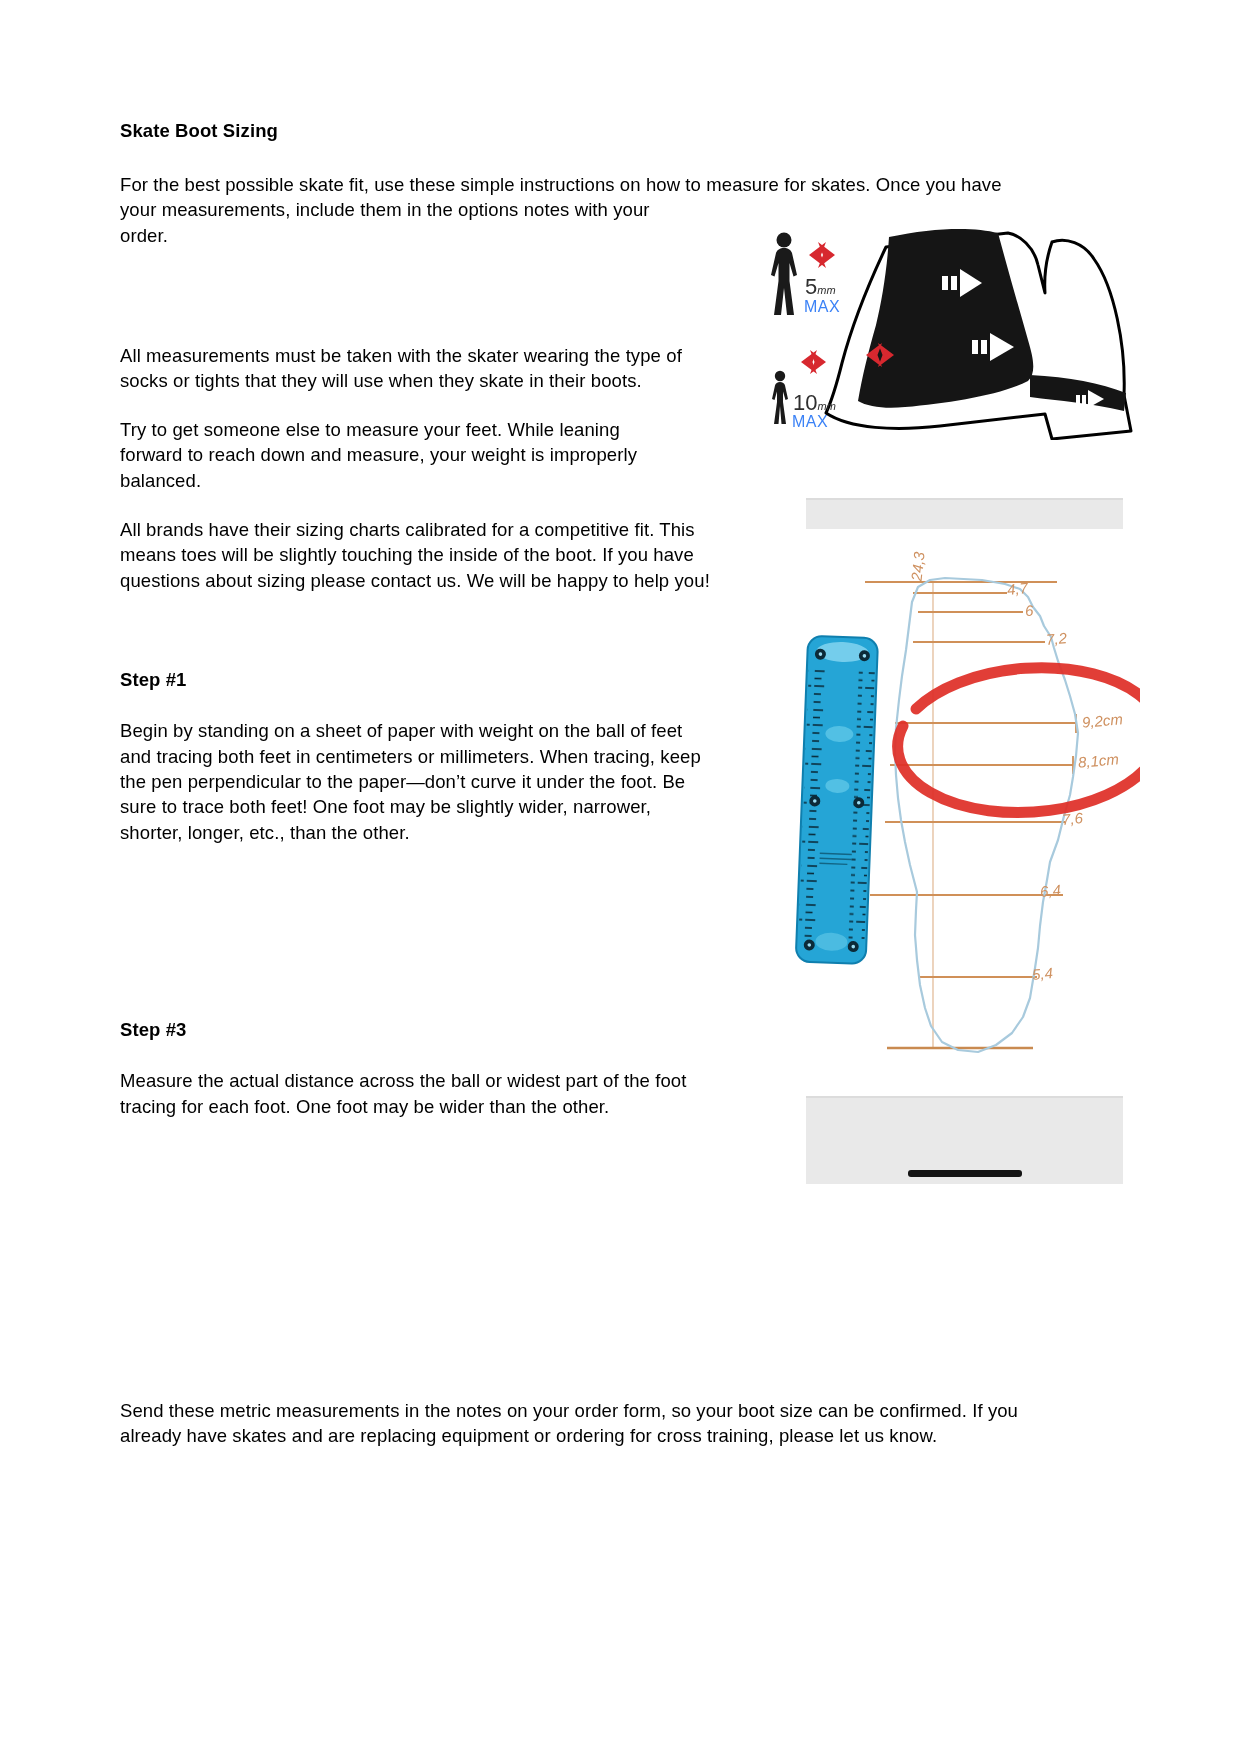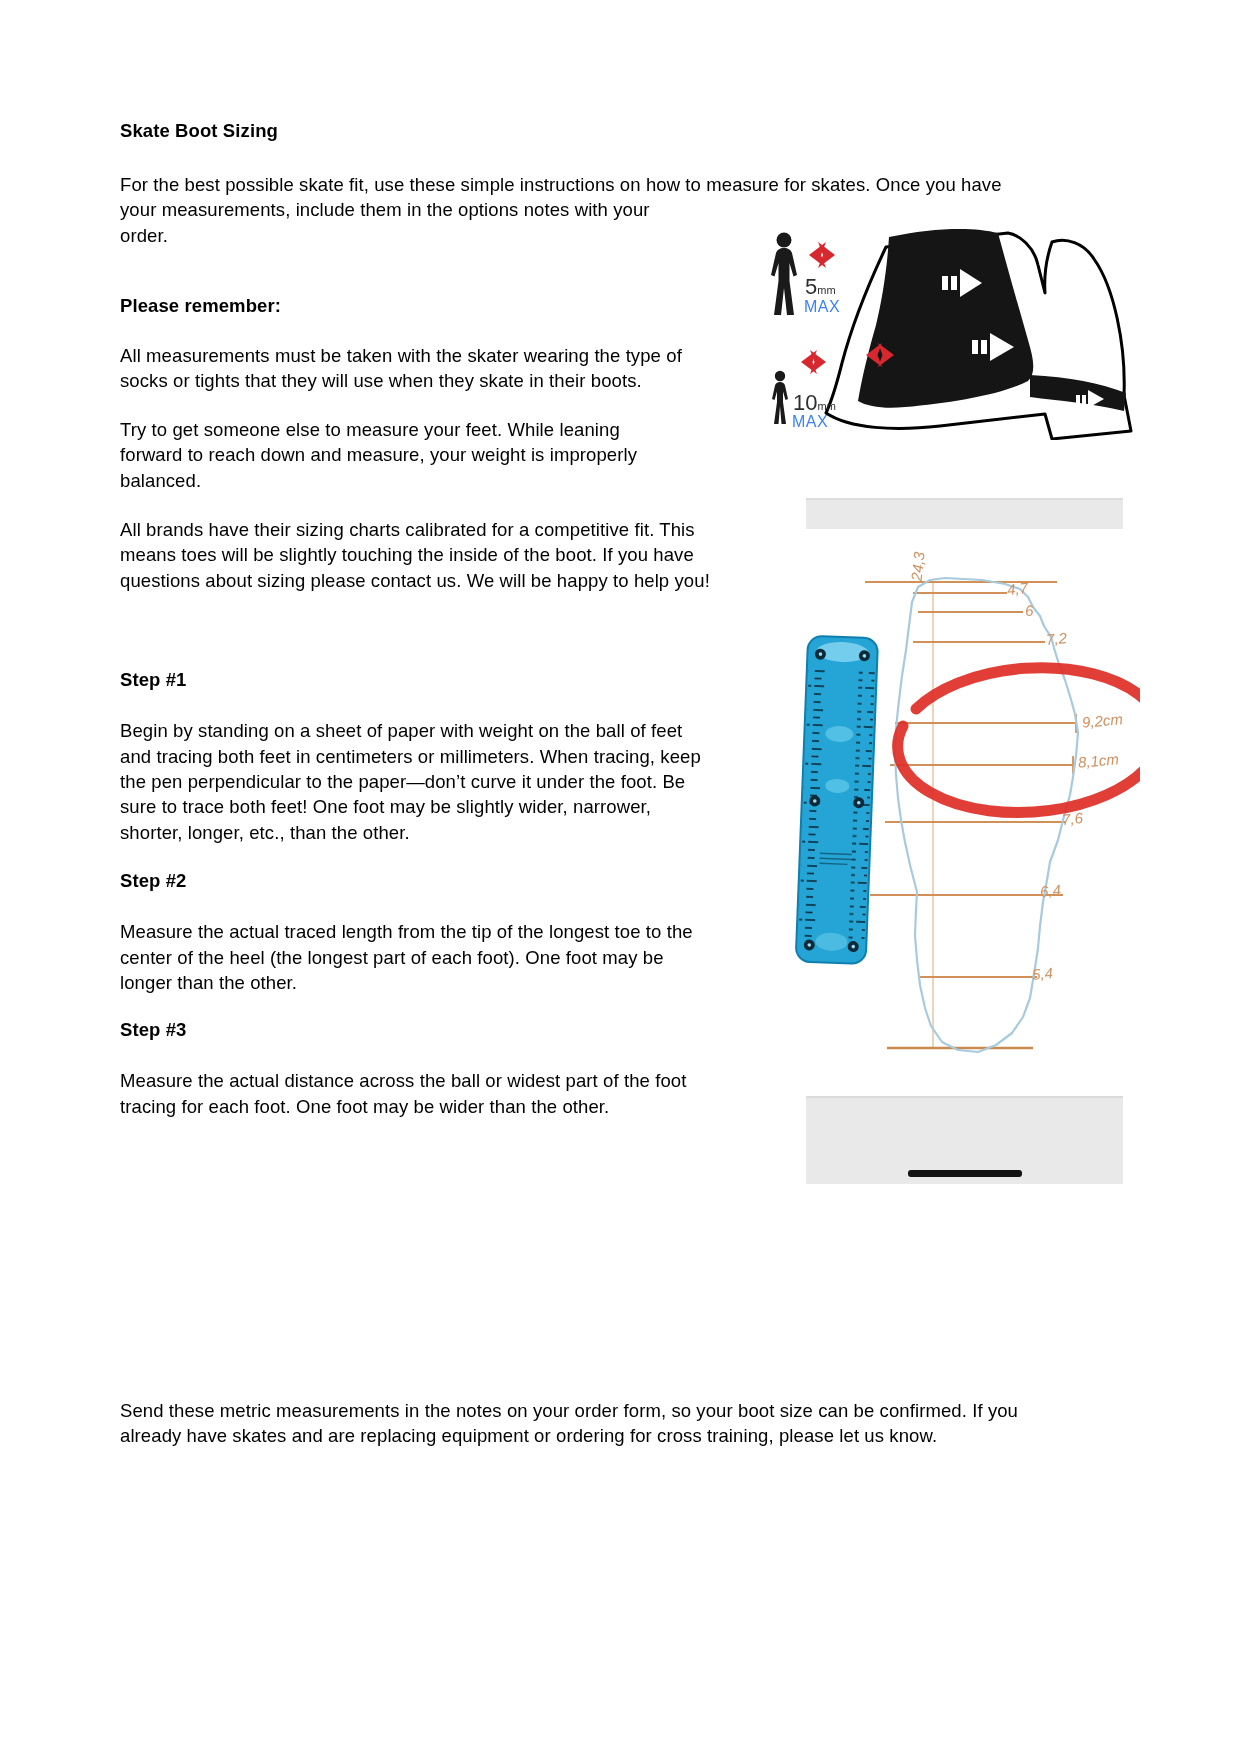--- a/index.html
+++ b/index.html
@@ -8,60 +8,53 @@
   .para{position:absolute;left:120px;width:1010px;font-size:18.5px;line-height:25.4px;
         white-space:pre-line;letter-spacing:0.1px;}
   .bold{font-weight:bold;}
   .abs{position:absolute;}
   .graybar{position:absolute;background:#e9e9e9;border-top:2px solid #dcdcdc;}
   .ink{position:absolute;font-size:15px;font-style:italic;color:#cf9160;
        font-family:"Liberation Sans",sans-serif;white-space:nowrap;transform:rotate(-5deg);}
   .ink-vert{transform:rotate(-84deg);transform-origin:center center;}
   .gaplabel{position:absolute;color:#2f2f2f;white-space:nowrap;line-height:1;}
   .gaplabel .big{font-size:22px;}
-  .gaplabel .unit{font-size:11px;}
+  .gaplabel .unit{font-size:11px;font-style:italic;}
   .maxlabel{position:absolute;color:#3b82f6;font-size:16px;line-height:1;letter-spacing:0.5px;}
   .blackline{position:absolute;background:#141414;border-radius:3px;}
 </style>
 </head>
 <body>
 
 <div class="page">
 
   <div class="para bold" style="top:118px">Skate Boot Sizing</div>
 
   <div class="para" style="top:172px">For the best possible skate fit, use these simple instructions on how to measure for skates. Once you have
 your measurements, include them in the options notes with your
 order.</div>
 
-  <div class="para bold" style="top:293px">Please remember:</div>
   <div class="para" style="top:343px">All measurements must be taken with the skater wearing the type of
 socks or tights that they will use when they skate in their boots.</div>
   <div class="para" style="top:417px">Try to get someone else to measure your feet. While leaning
 forward to reach down and measure, your weight is improperly
 balanced.</div>
   <div class="para" style="top:517px">All brands have their sizing charts calibrated for a competitive fit. This
 means toes will be slightly touching the inside of the boot. If you have
 questions about sizing please contact us. We will be happy to help you!</div>
 
   <div class="para" style="top:642px">
     <div class="bold">Step #1</div>
     <div>Begin by standing on a sheet of paper with weight on the ball of feet
 and tracing both feet in centimeters or millimeters. When tracing, keep
 the pen perpendicular to the paper—don’t curve it under the foot. Be
 sure to trace both feet! One foot may be slightly wider, narrower,
 shorter, longer, etc., than the other.</div>
   </div>
 
-  <div class="para" style="top:843px">
-    <div class="bold">Step #2</div>
-    <div>Measure the actual traced length from the tip of the longest toe to the
-center of the heel (the longest part of each foot). One foot may be
-longer than the other.</div>
-  </div>
 
   <div class="para" style="top:992px">
     <div class="bold">Step #3</div>
     <div>Measure the actual distance across the ball or widest part of the foot
 tracing for each foot.  One foot may be wider than the other.</div>
   </div>
 
 
 
   <div class="para" style="top:1398px">Send these metric measurements in the notes on your order form, so your boot size can be confirmed. If you

